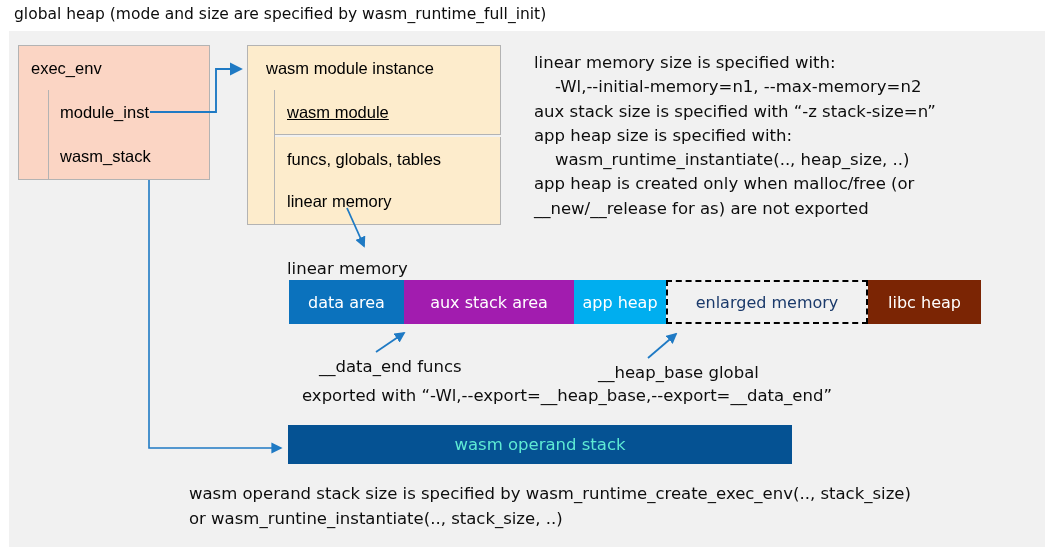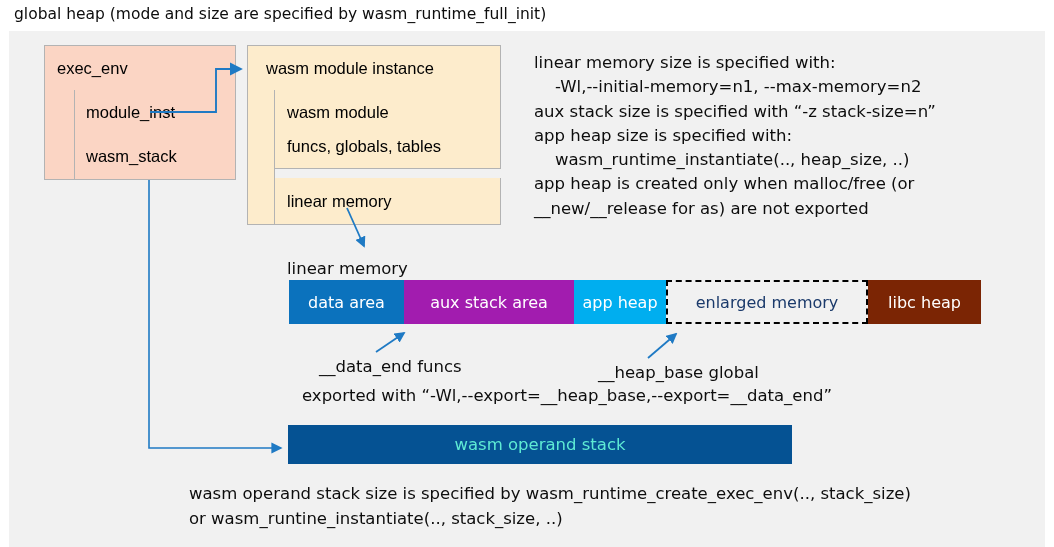--- a/index.html
+++ b/index.html
@@ -27,21 +27,21 @@
   .cell{
     box-sizing:border-box;
     display:flex;align-items:center;
     font-size:16.5px;
     font-family:"Liberation Sans","DejaVu Sans",sans-serif;
     color:#000;
     white-space:nowrap;
   }
   
   #exec-env{
-    left:44px;top:45px;width:192px;height:106px;
+    left:18px;top:45px;width:192px;height:106px;
   }
   #exec-env .hdr{
     position:absolute;left:0;top:0;width:192px;height:46px;
     background:#fbd5c4;border:1px solid #b3b3b3;
     padding-left:12px;
   }
   #exec-env .gutter{
     position:absolute;left:0;top:45px;width:31px;height:90px;
     background:#fbd5c4;border:1px solid #b3b3b3;border-top:none;
   }
@@ -67,21 +67,21 @@
   #module-inst-box .gutter{
     position:absolute;left:0;top:45px;width:28px;height:135px;
     background:#fdeccc;border:1px solid #b3b3b3;border-top:none;
   }
   #module-inst-box .r1{
     position:absolute;left:27px;top:45px;width:227px;height:45px;
     background:#fdeccc;border:1px solid #b3b3b3;border-top:none;
     padding-left:12px;
   }
   #module-inst-box .r2{
-    position:absolute;left:27px;top:79px;width:227px;height:45px;
+    position:absolute;left:27px;top:92px;width:227px;height:45px;
     background:#fdeccc;border:1px solid #b3b3b3;border-top:none;
     padding-left:12px;
   }
   #module-inst-box .r3{
     position:absolute;left:27px;top:133px;width:227px;height:47px;
     background:#fdeccc;border:1px solid #b3b3b3;border-top:none;
     padding-left:12px;
   }
   
   #notes{
@@ -143,21 +143,21 @@
 <div class="box" id="exec-env">
   <div class="cell hdr" style="background: rgb(251, 213, 196);">exec_env</div>
   <div class="cell gutter" style="background: rgb(251, 213, 196);"></div>
   <div class="cell r1" style="background: rgb(251, 213, 196);">module_inst</div>
   <div class="cell r2" style="background: rgb(251, 213, 196);">wasm_stack</div>
 </div>
 
 <div class="box" id="module-inst-box">
   <div class="cell hdr" style="background: rgb(253, 236, 204);">wasm module instance</div>
   <div class="cell gutter" style="background: rgb(253, 236, 204);"></div>
-  <div class="cell r1" style="background: rgb(253, 236, 204);">wasm module</div>
+  <div class="cell r1" style="background: rgb(253, 236, 204); text-decoration: underline;">wasm module</div>
   <div class="cell r2" style="background: rgb(253, 236, 204);">funcs, globals, tables</div>
   <div class="cell r3" style="background: rgb(253, 236, 204);">linear memory</div>
 </div>
 
 <div id="notes">linear memory size is specified with:
     -Wl,--initial-memory=n1, --max-memory=n2
 aux stack size is specified with “-z stack-size=n”
 app heap size is specified with:
     wasm_runtime_instantiate(.., heap_size, ..)
 app heap is created only when malloc/free (or

